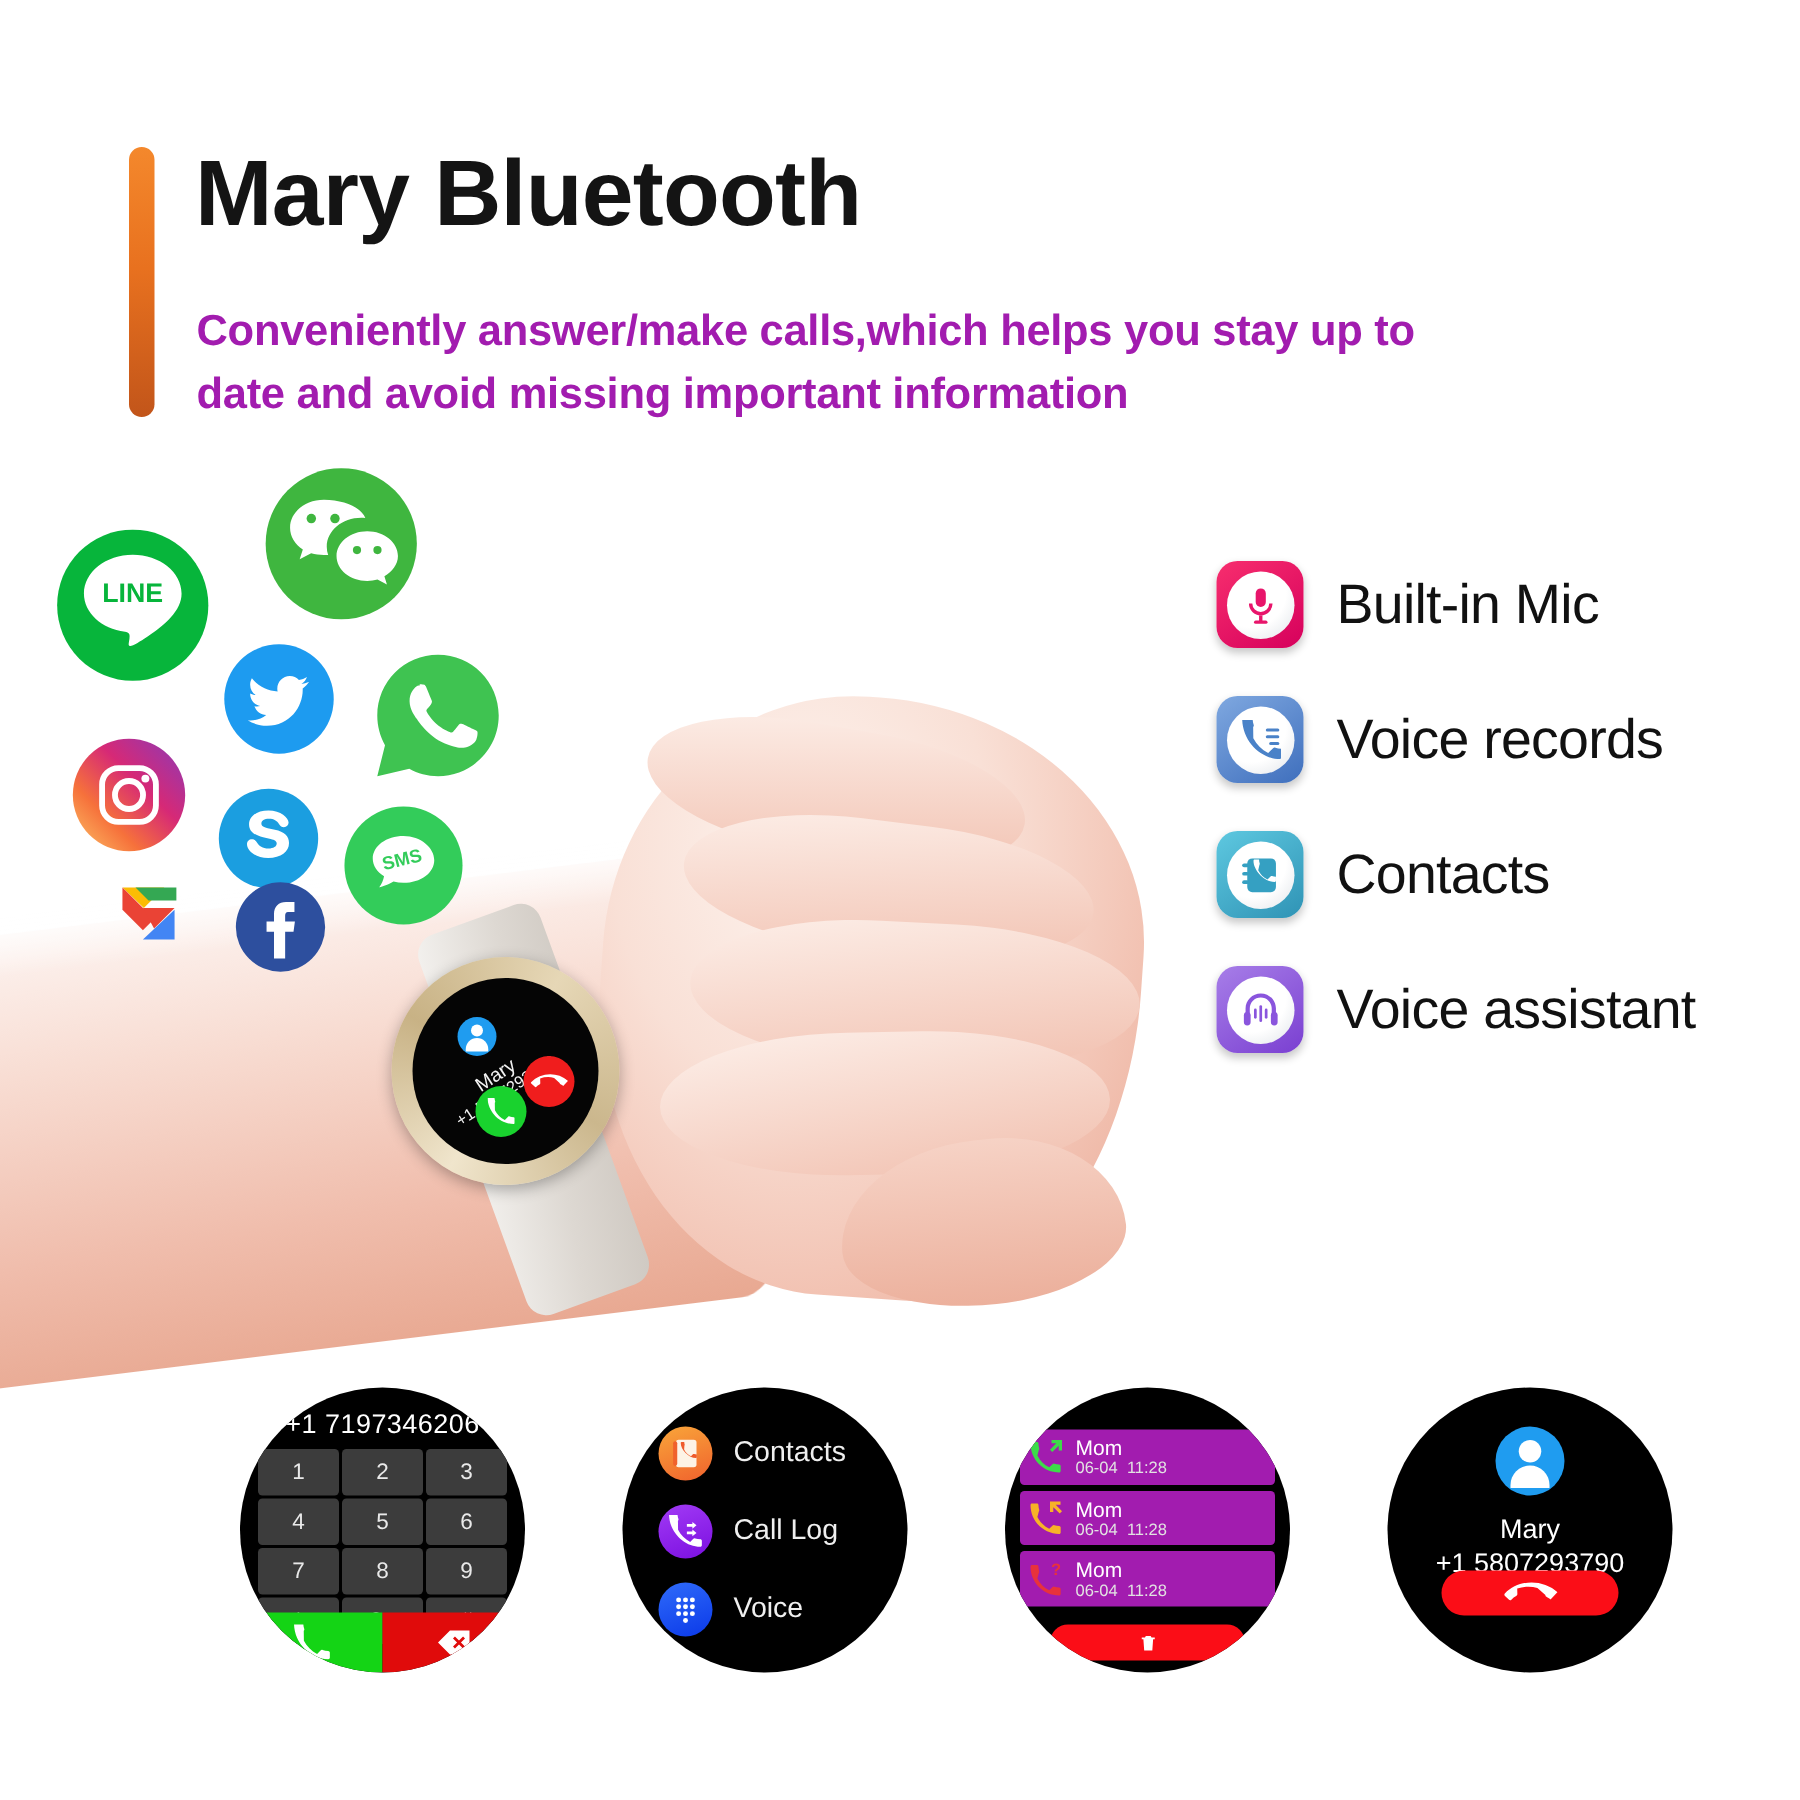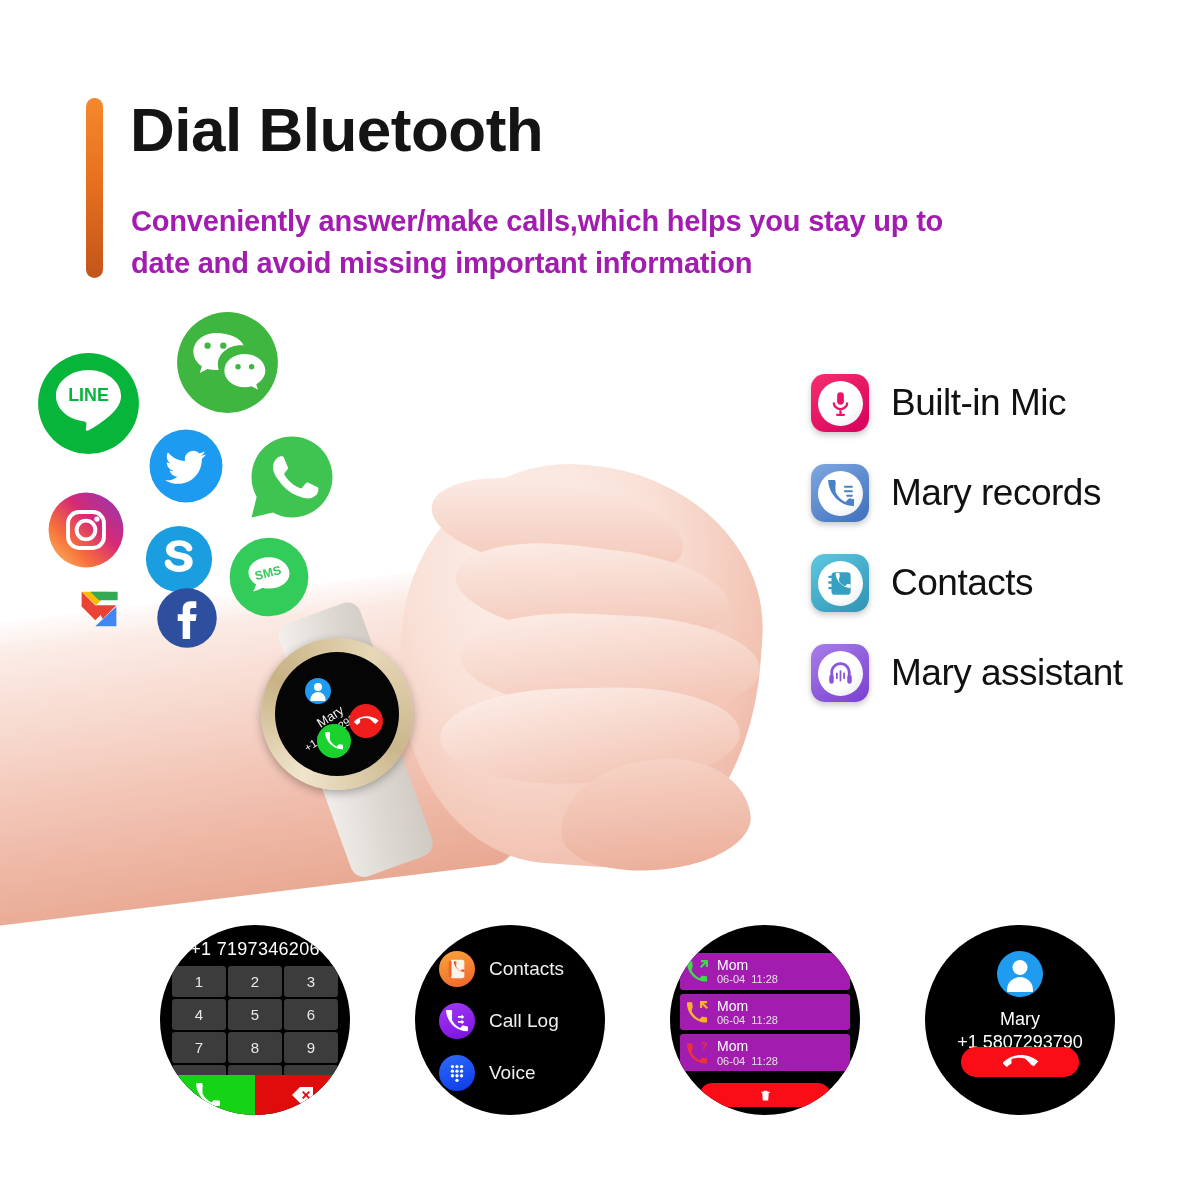--- a/index.html
+++ b/index.html
@@ -184,21 +184,21 @@
                width:118px; height:30px; background:#fb0d17; border-radius:15px;
                display:flex; align-items:center; justify-content:center; }
   .call-hang svg { width:26px; height:26px; fill:#fff; transform: rotate(133deg); }
 </style>
 </head>
 <body>
 
 <div class="stage">
 
   <div class="accent-bar"></div>
-  <div class="title">Dial Bluetooth</div>
+  <div class="title">Mary Bluetooth</div>
   <div class="subtitle">Conveniently answer/make calls,which helps you stay up to date and avoid missing important information</div>
 
   <div class="arm-wrap">
     <div class="forearm"></div>
     <div class="fist"></div>
     <div class="knuckle k1"></div>
     <div class="knuckle k2"></div>
     <div class="knuckle k3"></div>
     <div class="knuckle k4"></div>
     <div class="thumb"></div>
@@ -335,21 +335,21 @@
       <div class="f-tile" style="background:linear-gradient(145deg,#7fa8e0,#3f6fbd);">
         <div class="f-disc">
           <svg viewBox="0 0 24 24" fill="#4a82c8">
             <path d="M6.6 10.8c1.9 3.8 5 6.8 8.8 8.8l2.9-2.9c.4-.4.9-.5 1.4-.3 1.1.4 2.4.6 3.7.6V22c0 .6-.5 1.1-1.1 1.1C10.8 23.1 0 12.3 0 -.9 0-1.5.5-2 1.1-2h4c.6 0 1.1.5 1.1 1.1 0 1.3.2 2.5.6 3.7.2.5.1 1-.3 1.4L6.6 10.8z" transform="translate(1 0)"></path>
             <rect x="15" y="5" width="8" height="1.8" rx=".9"></rect>
             <rect x="15" y="9" width="8" height="1.8" rx=".9"></rect>
             <rect x="17" y="13" width="6" height="1.8" rx=".9"></rect>
           </svg>
         </div>
       </div>
-      <div class="f-label">Mary records</div>
+      <div class="f-label">Voice records</div>
     </div>
 
     <div class="feature">
       <div class="f-tile" style="background:linear-gradient(145deg,#5ec8e0,#2f93b5);">
         <div class="f-disc">
           <svg viewBox="0 0 24 24" fill="#35a0c2">
             <rect x="4" y="2" width="17" height="20" rx="3"></rect>
             <rect x="1" y="5" width="4" height="2.2" rx="1.1"></rect>
             <rect x="1" y="10" width="4" height="2.2" rx="1.1"></rect>
             <rect x="1" y="15" width="4" height="2.2" rx="1.1"></rect>
@@ -366,21 +366,21 @@
           <svg viewBox="0 0 24 24" fill="#8a55dd">
             <path d="M12 2C7 2 3 6 3 11v4h2.5v-4C5.5 7.4 8.4 4.5 12 4.5S18.5 7.4 18.5 11v4H21v-4c0-5-4-9-9-9z"></path>
             <rect x="2" y="13" width="4" height="8" rx="2"></rect>
             <rect x="18" y="13" width="4" height="8" rx="2"></rect>
             <rect x="8" y="11" width="1.6" height="6" rx=".8"></rect>
             <rect x="11.2" y="9" width="1.6" height="10" rx=".8"></rect>
             <rect x="14.4" y="11" width="1.6" height="6" rx=".8"></rect>
           </svg>
         </div>
       </div>
-      <div class="f-label">Mary assistant</div>
+      <div class="f-label">Voice assistant</div>
     </div>
   </div>
 
   <div class="screen s1">
     <div class="dial-num">+1 7197346206</div>
     <div class="keys">
       <div class="key">1</div>
       <div class="key">2</div>
       <div class="key">3</div>
       <div class="key">4</div>

